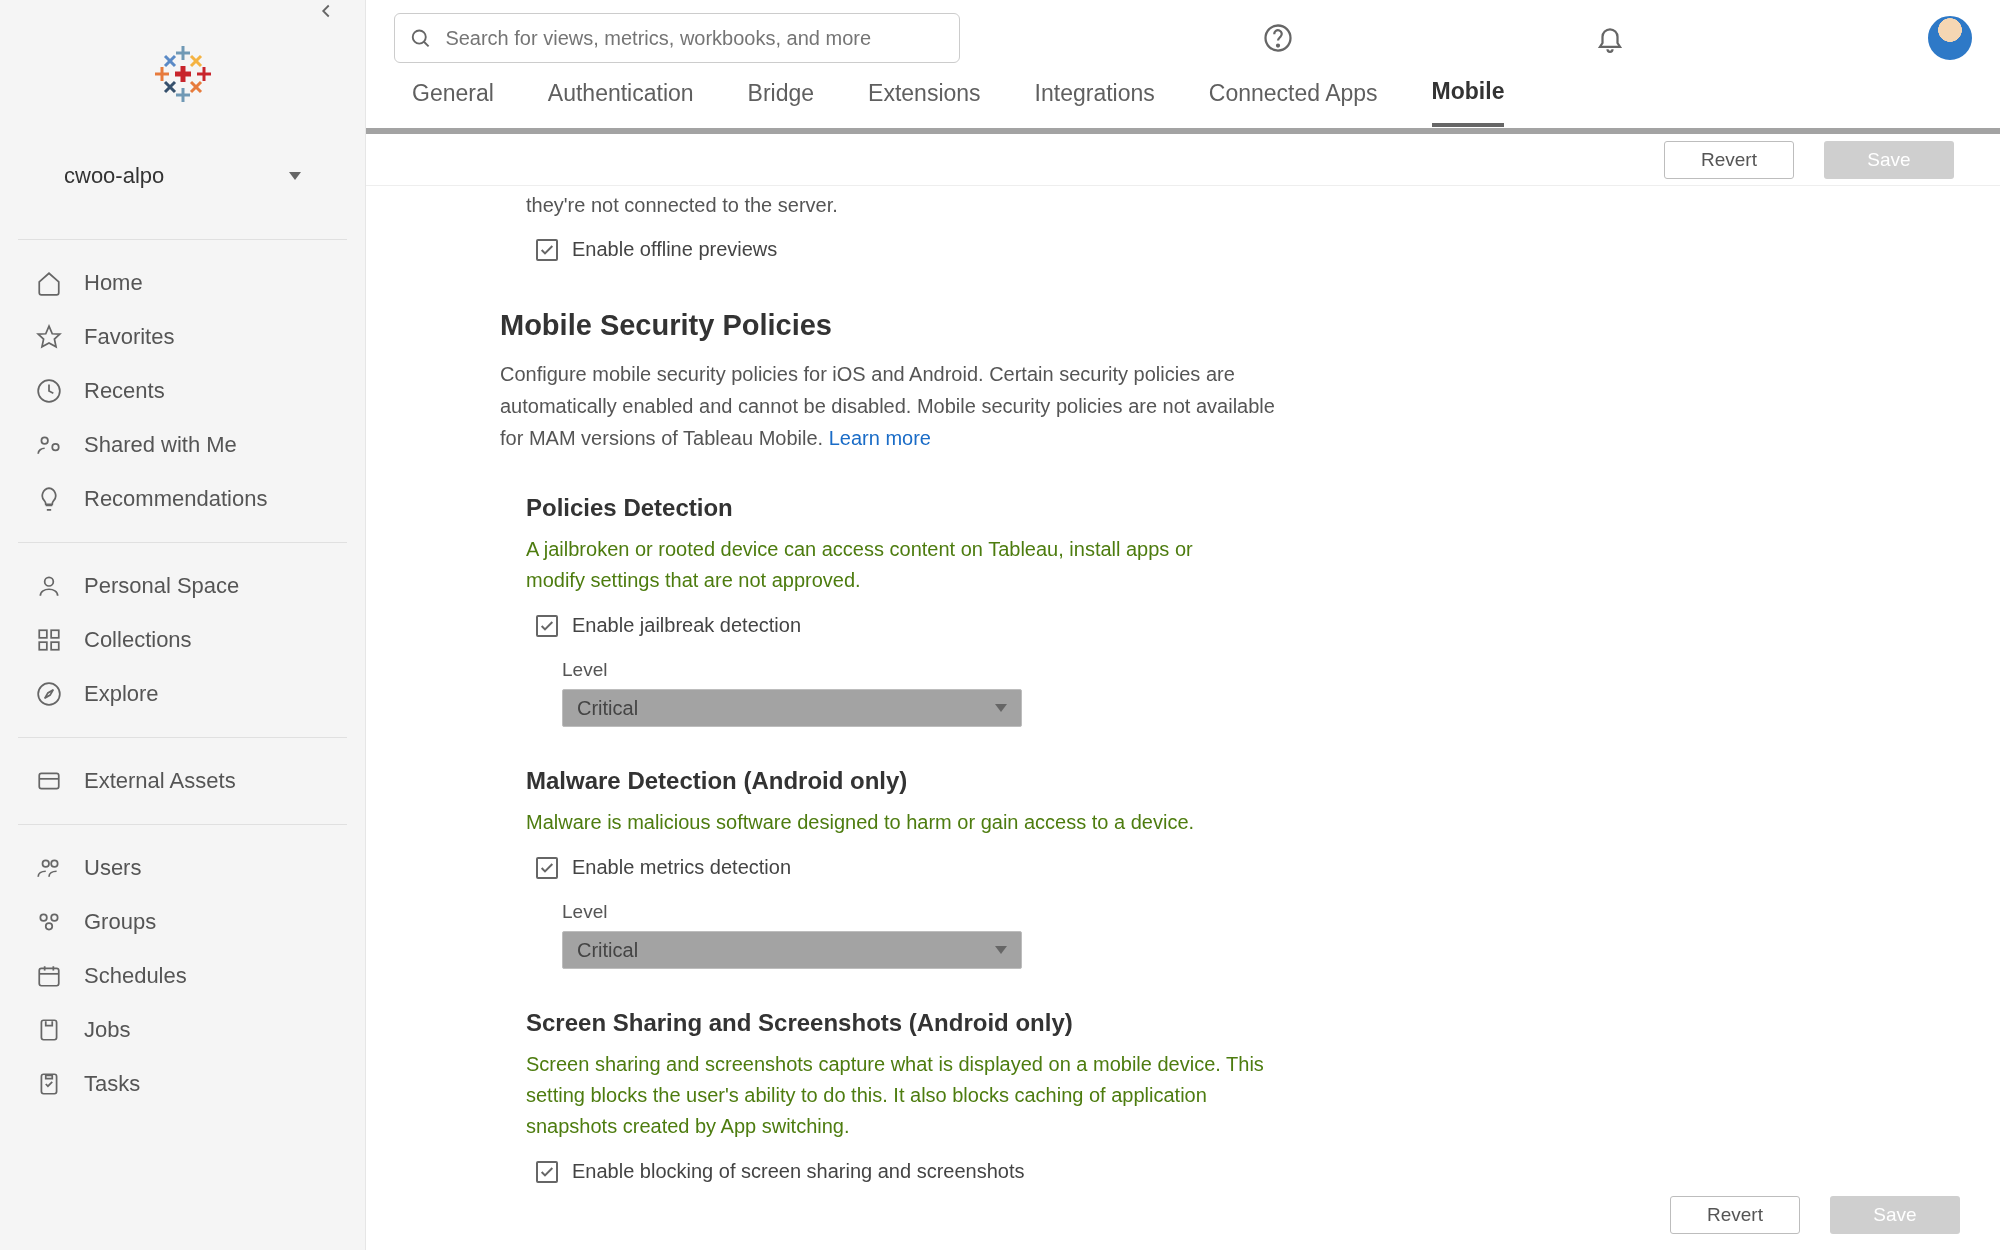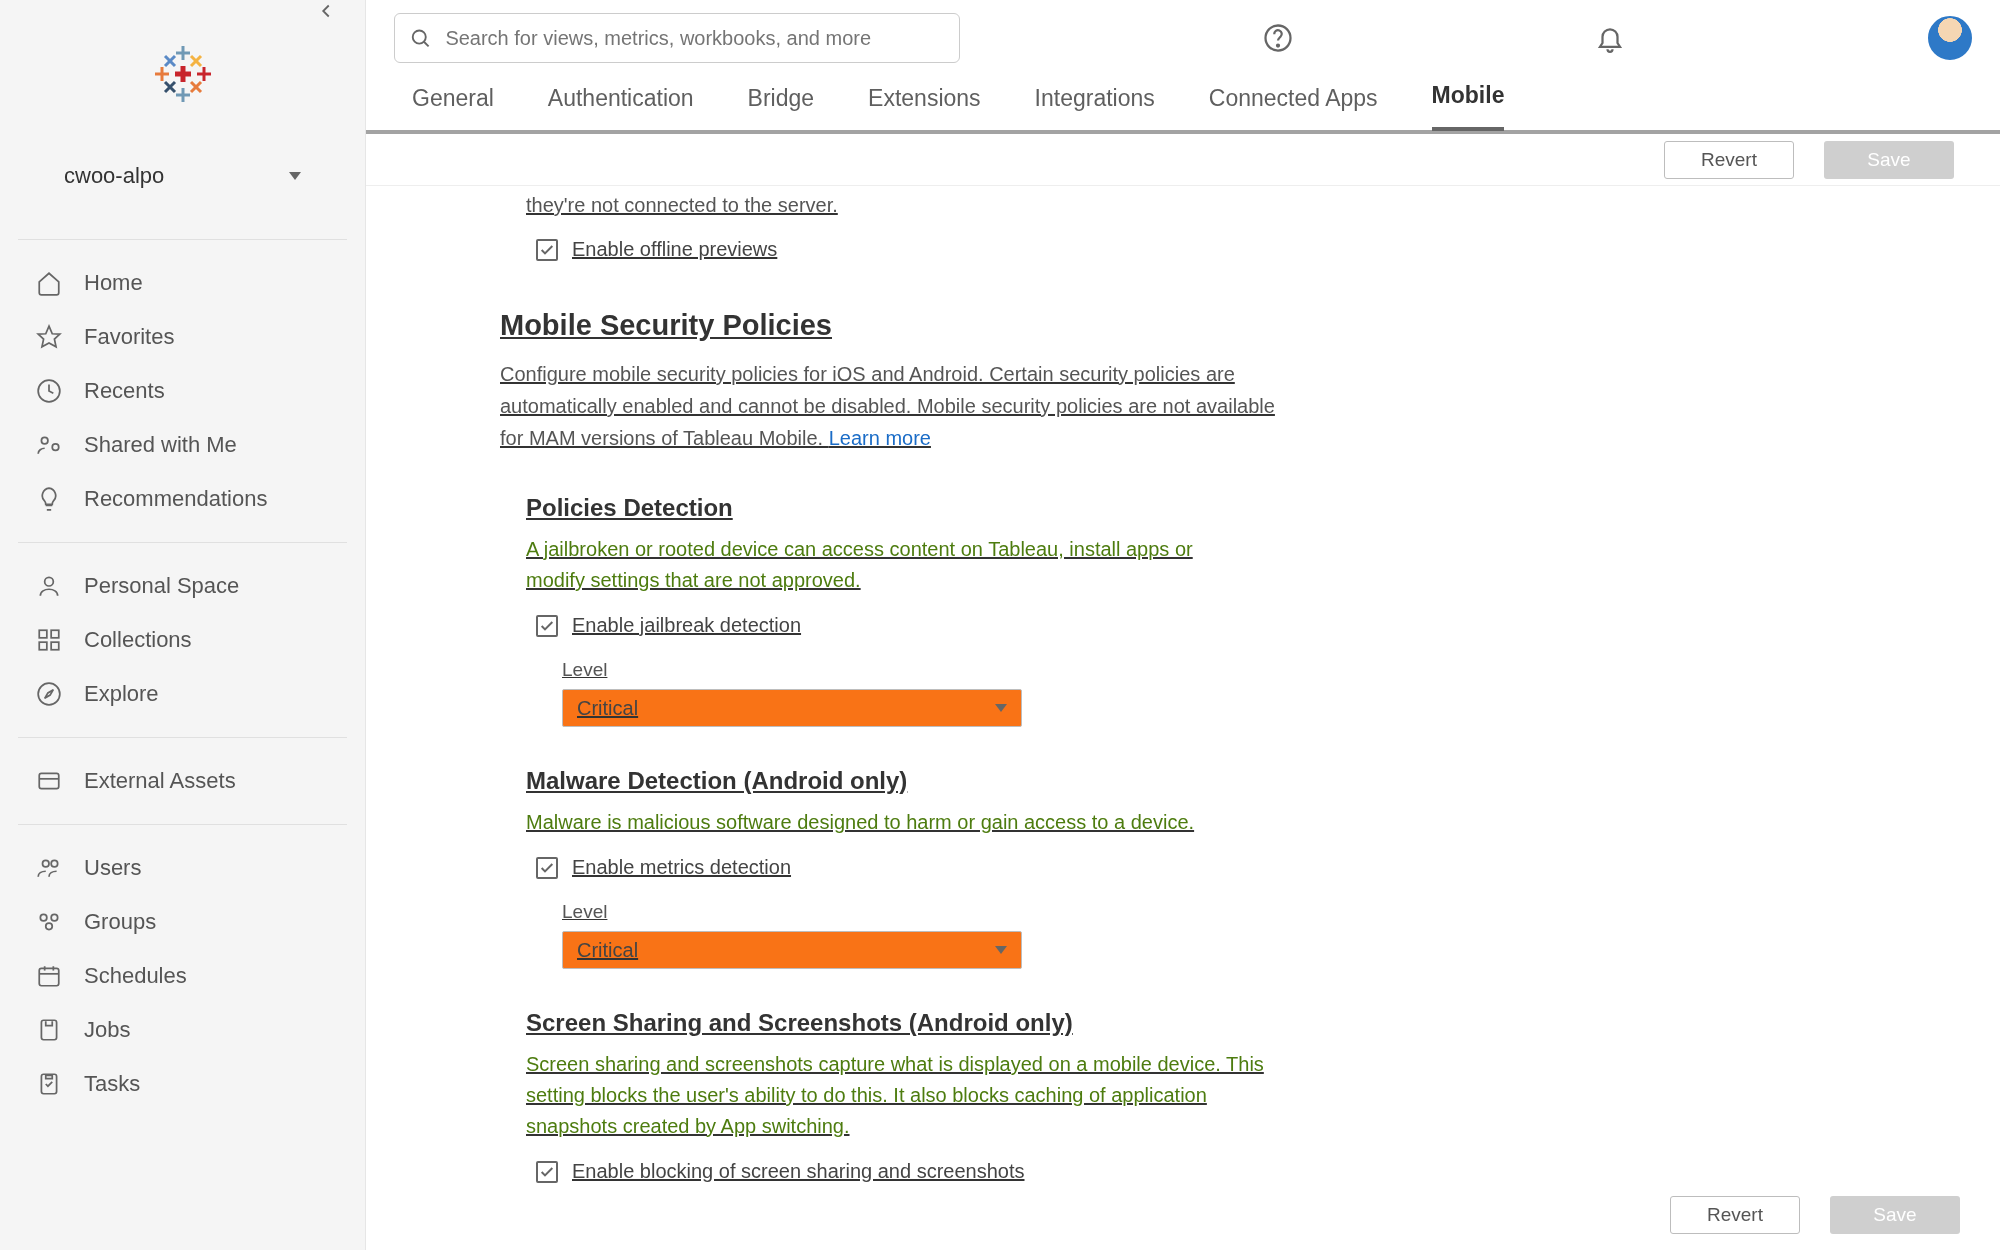--- a/index.html
+++ b/index.html
@@ -19,47 +19,47 @@
 .nav-icon { width: 26px; height: 26px; color: #666; flex: 0 0 26px; }
 
 .main { position: absolute; left: 366px; top: 0; right: 0; bottom: 0; display: flex; flex-direction: column; }
 .topbar { height: 76px; display: flex; align-items: center; justify-content: space-between; padding: 0 28px; gap: 24px; }
 .search { display: flex; align-items: center; width: 566px; height: 50px; border: 1px solid #ccc; border-radius: 6px; padding: 0 14px; color: #777; background: #fff; }
 .search-icon { width: 24px; height: 24px; margin-right: 14px; color: #666; }
 .search input { border: none; outline: none; font-size: 20px; width: 100%; color: #555; background: transparent; }
 .top-icon { width: 30px; height: 30px; color: #666; cursor: pointer; }
 .avatar { width: 44px; height: 44px; border-radius: 50%; background: radial-gradient(circle at 50% 30%, #f5d6b3 0 34%, #2e79c7 35% 100%); border: 2px solid #2e79c7; }
 
-.tabs { display: flex; align-items: flex-end; gap: 54px; padding: 0 46px; height: 58px; border-bottom: 4px solid #a3a3a3; }
+.tabs { display: flex; align-items: center; gap: 54px; padding: 0 46px; height: 58px; border-bottom: 6px solid #a3a3a3; }
 .tab { padding-bottom: 18px; color: #5f5f5f; font-size: 23px; cursor: pointer; }
 .tab.active { color: #333; font-weight: 600; border-bottom: 4px solid #666; margin-bottom: -1px; }
 
 .actionbar { display: flex; justify-content: flex-end; gap: 30px; padding: 10px 46px; height: 52px; align-items: center; border-bottom: 1px solid #eee; }
 .btn { height: 38px; width: 130px; border-radius: 3px; font-size: 19px; display: flex; align-items: center; justify-content: center; cursor: pointer; }
 .btn-outline { border: 1px solid #bdbdbd; color: #555; background: #fff; }
 .btn-primary { background: #cfcfcf; color: #fff; border: none; }
 
-.content { flex: 1; overflow-y: auto; padding: 4px 46px 20px 46px; text-decoration: underline; }
+.content { flex: 1; overflow-y: auto; padding: 4px 46px 20px 46px; }
 .content-inner { max-width: 920px; margin-left: 114px; }
 .partial-desc { color: #555; font-size: 20px; line-height: 1.5; }
 .checkbox-row { display: flex; align-items: center; gap: 14px; margin-top: 18px; margin-left: 10px; }
 .checkbox { width: 22px; height: 22px; border: 2px solid #666; border-radius: 2px; display: flex; align-items: center; justify-content: center; color: #666; background: #fff; }
 .checkbox svg { width: 16px; height: 16px; }
 .check-label { font-size: 20px; color: #444; }
 
 h2.section-title { font-size: 29px; font-weight: 600; color: #333; margin-top: 48px; margin-left: -26px; }
 .section-desc { font-size: 20px; color: #555; line-height: 1.6; margin-top: 16px; margin-left: -26px; max-width: 780px; }
 .link { color: #1a6cc7; cursor: pointer; }
 
 h3.sub-title { font-size: 24px; font-weight: 600; color: #333; margin-top: 40px; }
 .sub-desc { font-size: 20px; color: #4d7c0f; line-height: 1.55; margin-top: 12px; max-width: 700px; }
 
 .level-block { margin-top: 22px; margin-left: 36px; }
 .level-label { font-size: 19px; color: #555; }
-.select { margin-top: 8px; width: 460px; height: 38px; border: 1px solid #bdbdbd; border-radius: 2px; display: flex; align-items: center; justify-content: space-between; padding: 0 14px; color: #444; background: #f97316; cursor: pointer; }
+.select { margin-top: 8px; width: 460px; height: 38px; border: 1px solid #bdbdbd; border-radius: 2px; display: flex; align-items: center; justify-content: space-between; padding: 0 14px; color: #444; background: #a3a3a3; cursor: pointer; }
 
 .bottom-actionbar { position: absolute; z-index: 5; right: 40px; bottom: 16px; display: flex; gap: 30px; background: #fff; }
 </style>
 </head>
 <body>
 
 <div class="sidebar">
   <div class="sidebar-collapse">
     <svg width="22" height="22" viewBox="0 0 24 24" fill="none" stroke="currentColor" stroke-width="2">
         <polyline points="15 18 9 12 15 6"></polyline>

